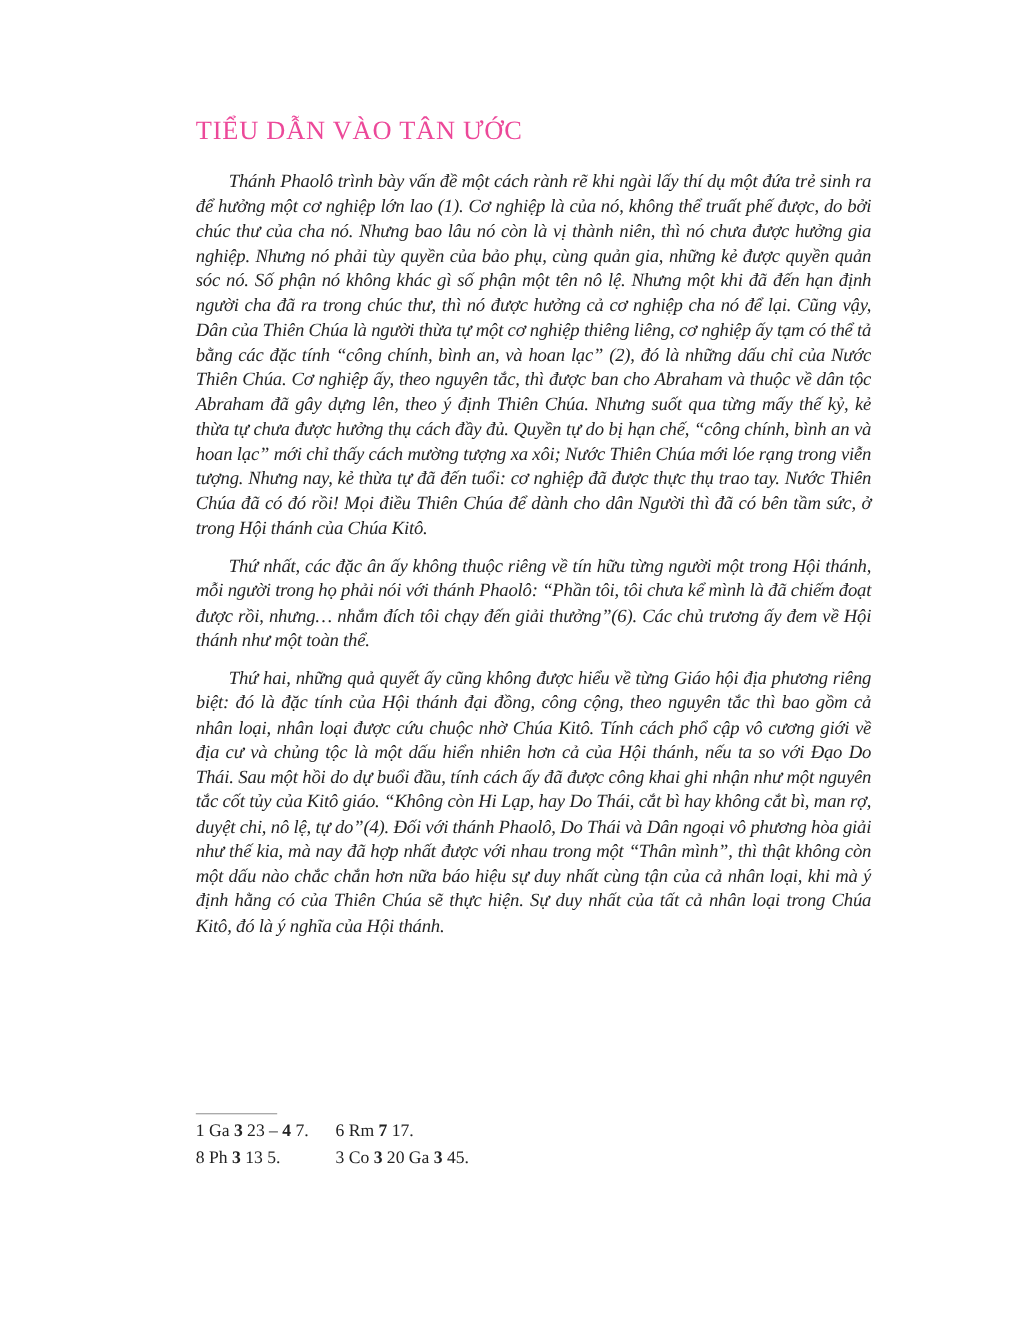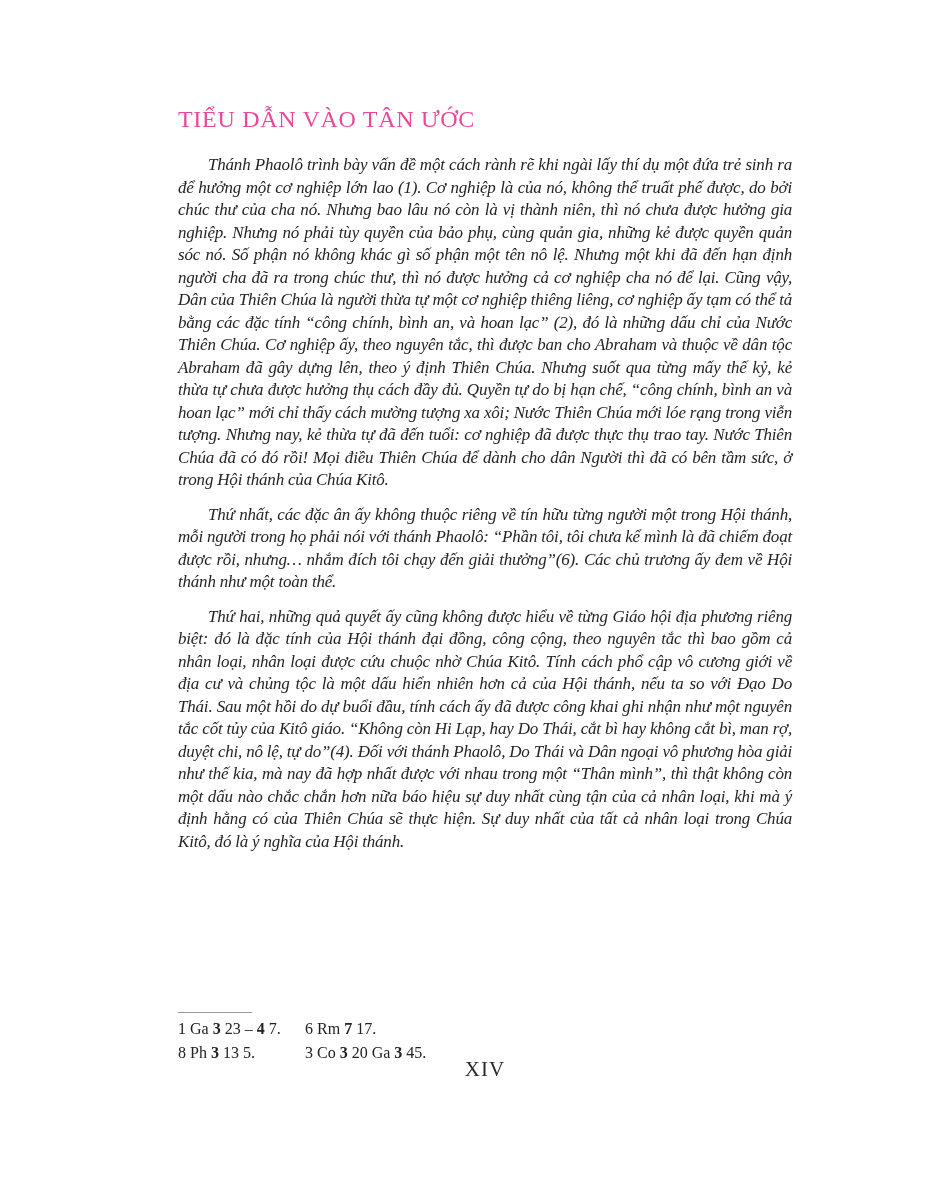--- a/index.html
+++ b/index.html
@@ -96,15 +96,14 @@
 
       <div class="fn"><span>6 Rm </span><span class="b">7</span><span> 17.</span></div>
 
       <div class="fn"><span>8 Ph </span><span class="b">3</span><span> 13 5.</span></div>
 
       <div class="fn"><span>3 Co </span><span class="b">3</span><span> 20 Ga </span><span class="b">3</span><span> 45.</span></div>
 
     </div>
   </div>
 
-  <div class="page-number">XIV</div>
 
 </div>
 
 </body></html>

